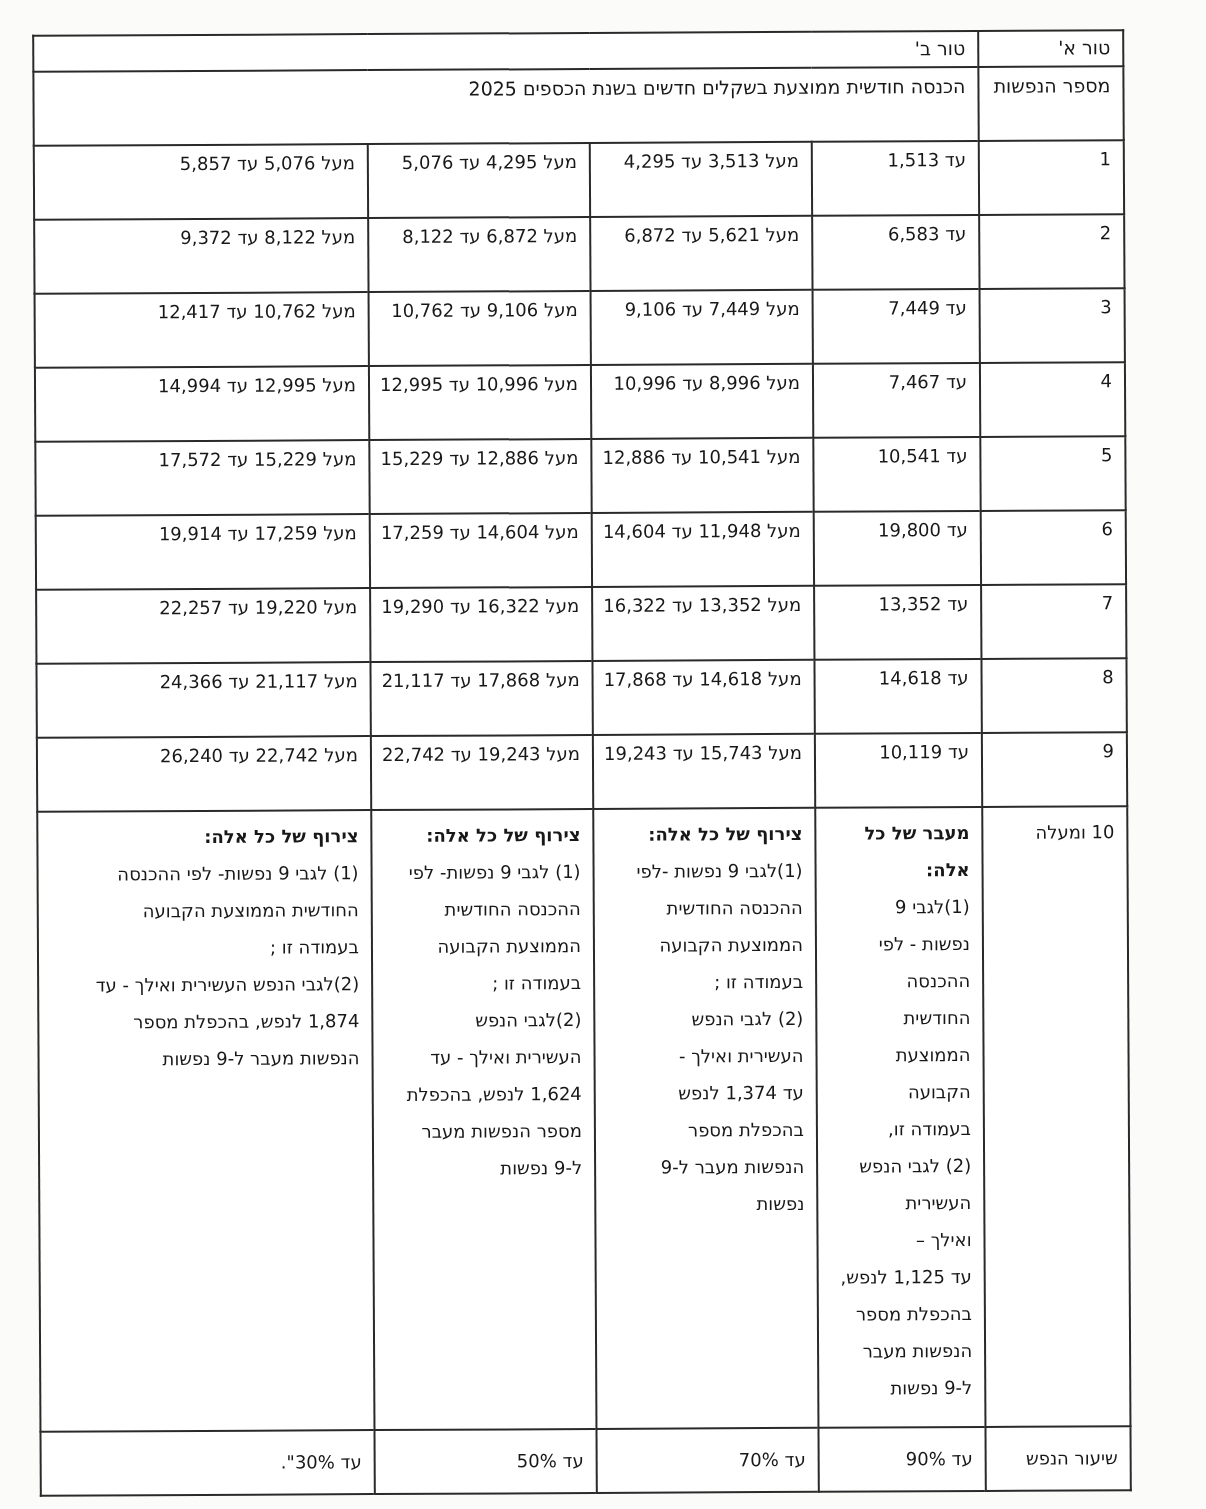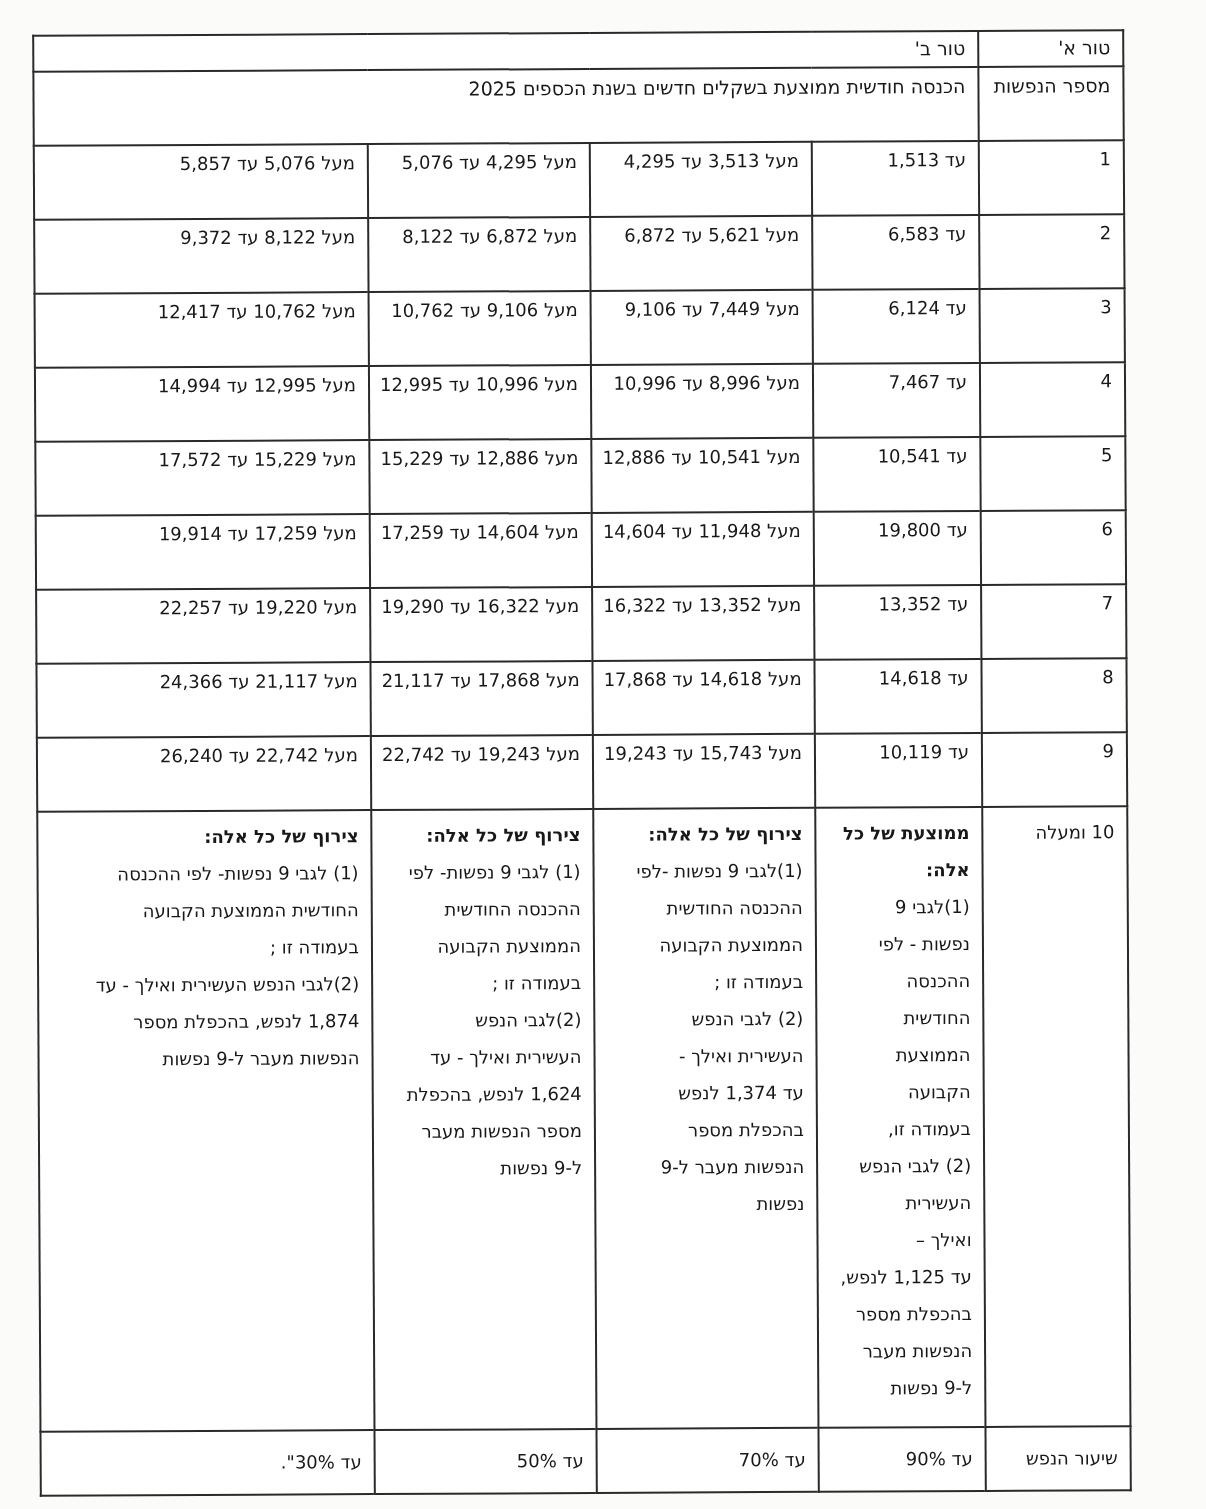--- a/index.html
+++ b/index.html
@@ -75,21 +75,21 @@
     </tr>
     <tr class="dr">
       <td class="lab">2</td>
       <td>עד 6,583</td>
       <td>מעל 5,621 עד 6,872</td>
       <td>מעל 6,872 עד 8,122</td>
       <td>מעל 8,122 עד 9,372</td>
     </tr>
     <tr class="dr">
       <td class="lab">3</td>
-      <td>עד 6,124</td>
+      <td>עד 7,449</td>
       <td>מעל 7,449 עד 9,106</td>
       <td>מעל 9,106 עד 10,762</td>
       <td>מעל 10,762 עד 12,417</td>
     </tr>
     <tr class="dr">
       <td class="lab">4</td>
       <td>עד 7,467</td>
       <td>מעל 8,996 עד 10,996</td>
       <td>מעל 10,996 עד 12,995</td>
       <td>מעל 12,995 עד 14,994</td>
@@ -126,21 +126,21 @@
       <td class="lab">9</td>
       <td>עד 10,119</td>
       <td>מעל 15,743 עד 19,243</td>
       <td>מעל 19,243 עד 22,742</td>
       <td>מעל 22,742 עד 26,240</td>
     </tr>
 
     <tr class="r10">
       <td class="lab">10 ומעלה</td>
       <td>
-        <div class="ch">ממוצעת של כל
+        <div class="ch">מעבר של כל
 אלה:</div>
         <div class="cb">(1)לגבי 9
 נפשות - לפי
 ההכנסה
 החודשית
 הממוצעת
 הקבועה
 בעמודה זו,
 (2) לגבי הנפש
 העשירית

